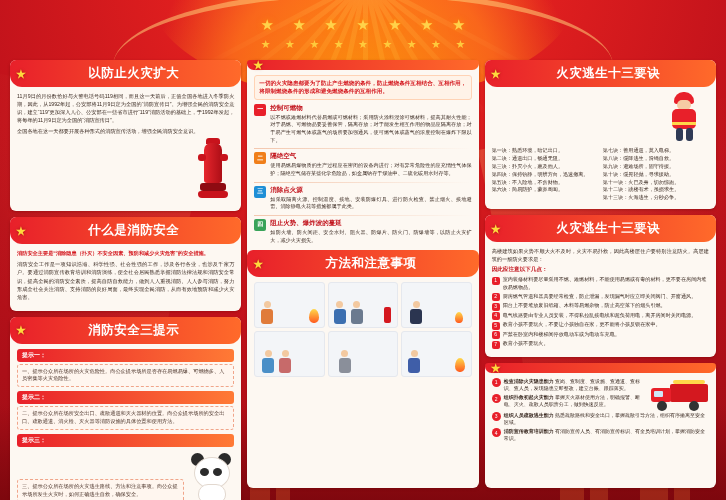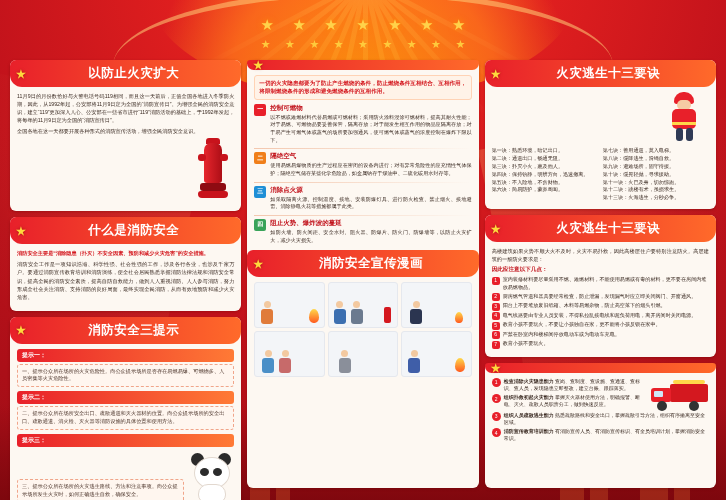--- a/index.html
+++ b/index.html
@@ -322,21 +322,21 @@
         <div class="numRow">
           <div class="numBadge nb4">四</div>
           <div class="numBlock">
             <div class="numTitle">阻止火势、爆炸波的蔓延</div>
             <p>如防火墙、防火间距、安全水封、阻火器、防爆片、防火门、防爆墙等，以防止火灾扩大，减少火灾损失。</p>
           </div>
         </div>
 
         <div class="cardTitle big center" style="margin:6px -7px 5px">
           <span class="star">★</span>
-          <span>消防安全宣传漫画</span>
+          <span>方法和注意事项</span>
         </div>
 
         <div class="comicGrid">
           <div class="comic">
             <div class="person" style="left:6px">
                 <div class="head"></div>
                 <div class="torso" style="background:#e07b3a"></div>
               </div>
             <div class="fireSm"></div>
           </div>

